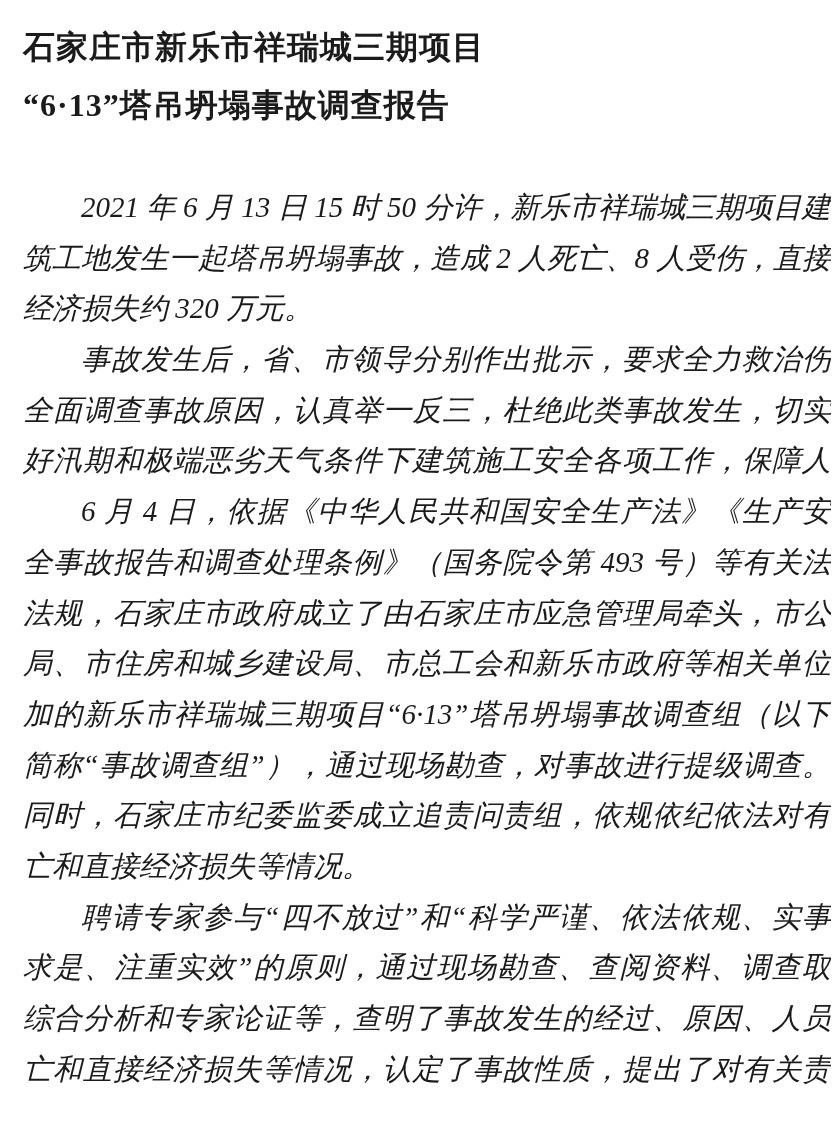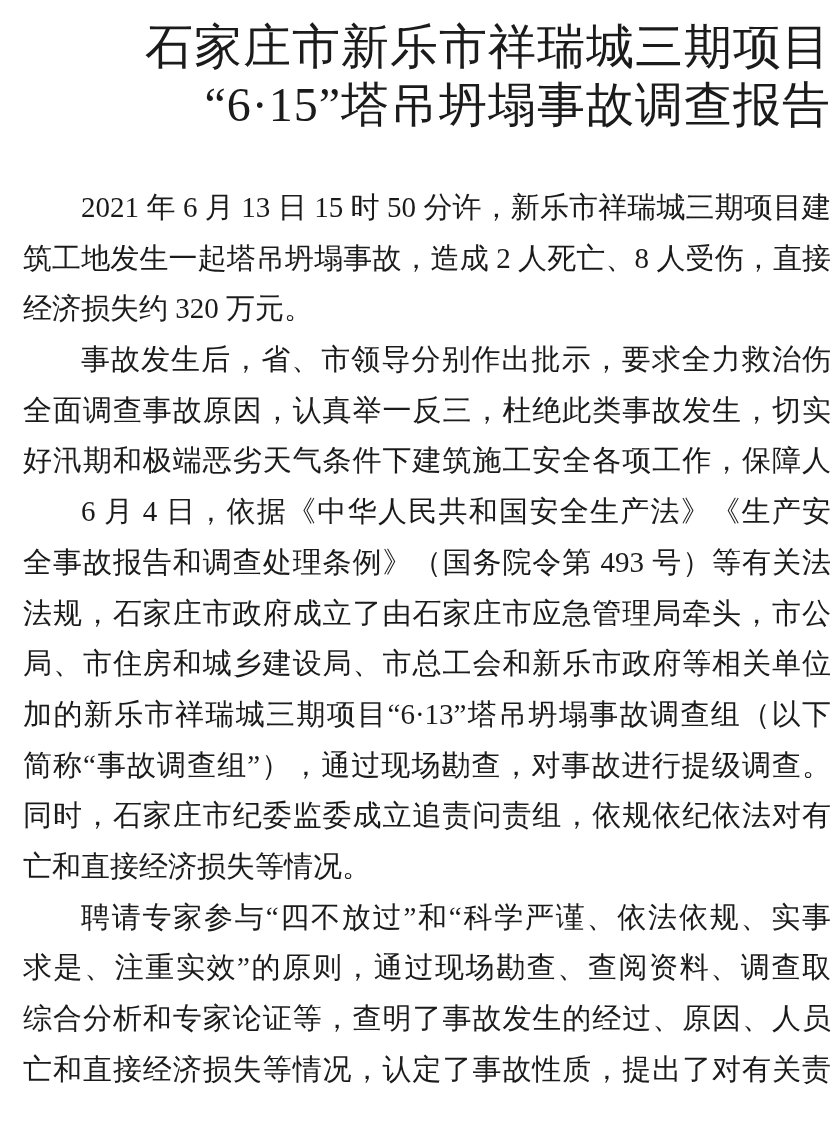--- a/index.html
+++ b/index.html
@@ -13,53 +13,53 @@
     height: 1141px;
     box-sizing: border-box;
     background: #ffffff;
     color: #1b1b1b;
     font-family: "Liberation Serif", "DejaVu Serif", serif;
     padding: 18px 9px 0 23px;
     overflow: hidden;
   }
   .title {
     margin: 0;
-    font-size: 48px;
+    font-size: 32px;
     line-height: 58px;
-    font-weight: 400;
-    text-align: right;
+    font-weight: 700;
+    text-align: left;
     letter-spacing: 1px;
   }
   .title-line { display: block; white-space: nowrap; }
   .body-text {
     margin-top: 48px;
     font-size: 29px;
     line-height: 50.7px;
   }
-  .para { margin: 0; padding: 0; }
+  .para { margin: 0; padding: 0; font-style: italic; }
   .ln {
     text-align: justify;
     text-align-last: justify;
     
     text-justify: inter-character;
     white-space: normal;
     overflow: hidden;
     height: 50.7px;
   }
   .ln.first { text-indent: 2em; }
   .ln.end  { text-align-last: left; }
 </style>
 </head>
 <body>
 
 <div class="page">
 
   <h1 class="title">
     <span class="title-line">石家庄市新乐市祥瑞城三期项目</span>
-    <span class="title-line">“6·15”塔吊坍塌事故调查报告</span>
+    <span class="title-line">“6·13”塔吊坍塌事故调查报告</span>
   </h1>
 
   <div class="body-text">
 
     <div class="para">
       <div class="ln first">2021 年 6 月 13 日 15 时 50 分许，新乐市祥瑞城三期项目建</div>
       <div class="ln">筑工地发生一起塔吊坍塌事故，造成 2 人死亡、8 人受伤，直接</div>
       <div class="ln end">经济损失约 320 万元。</div>
     </div>
 

